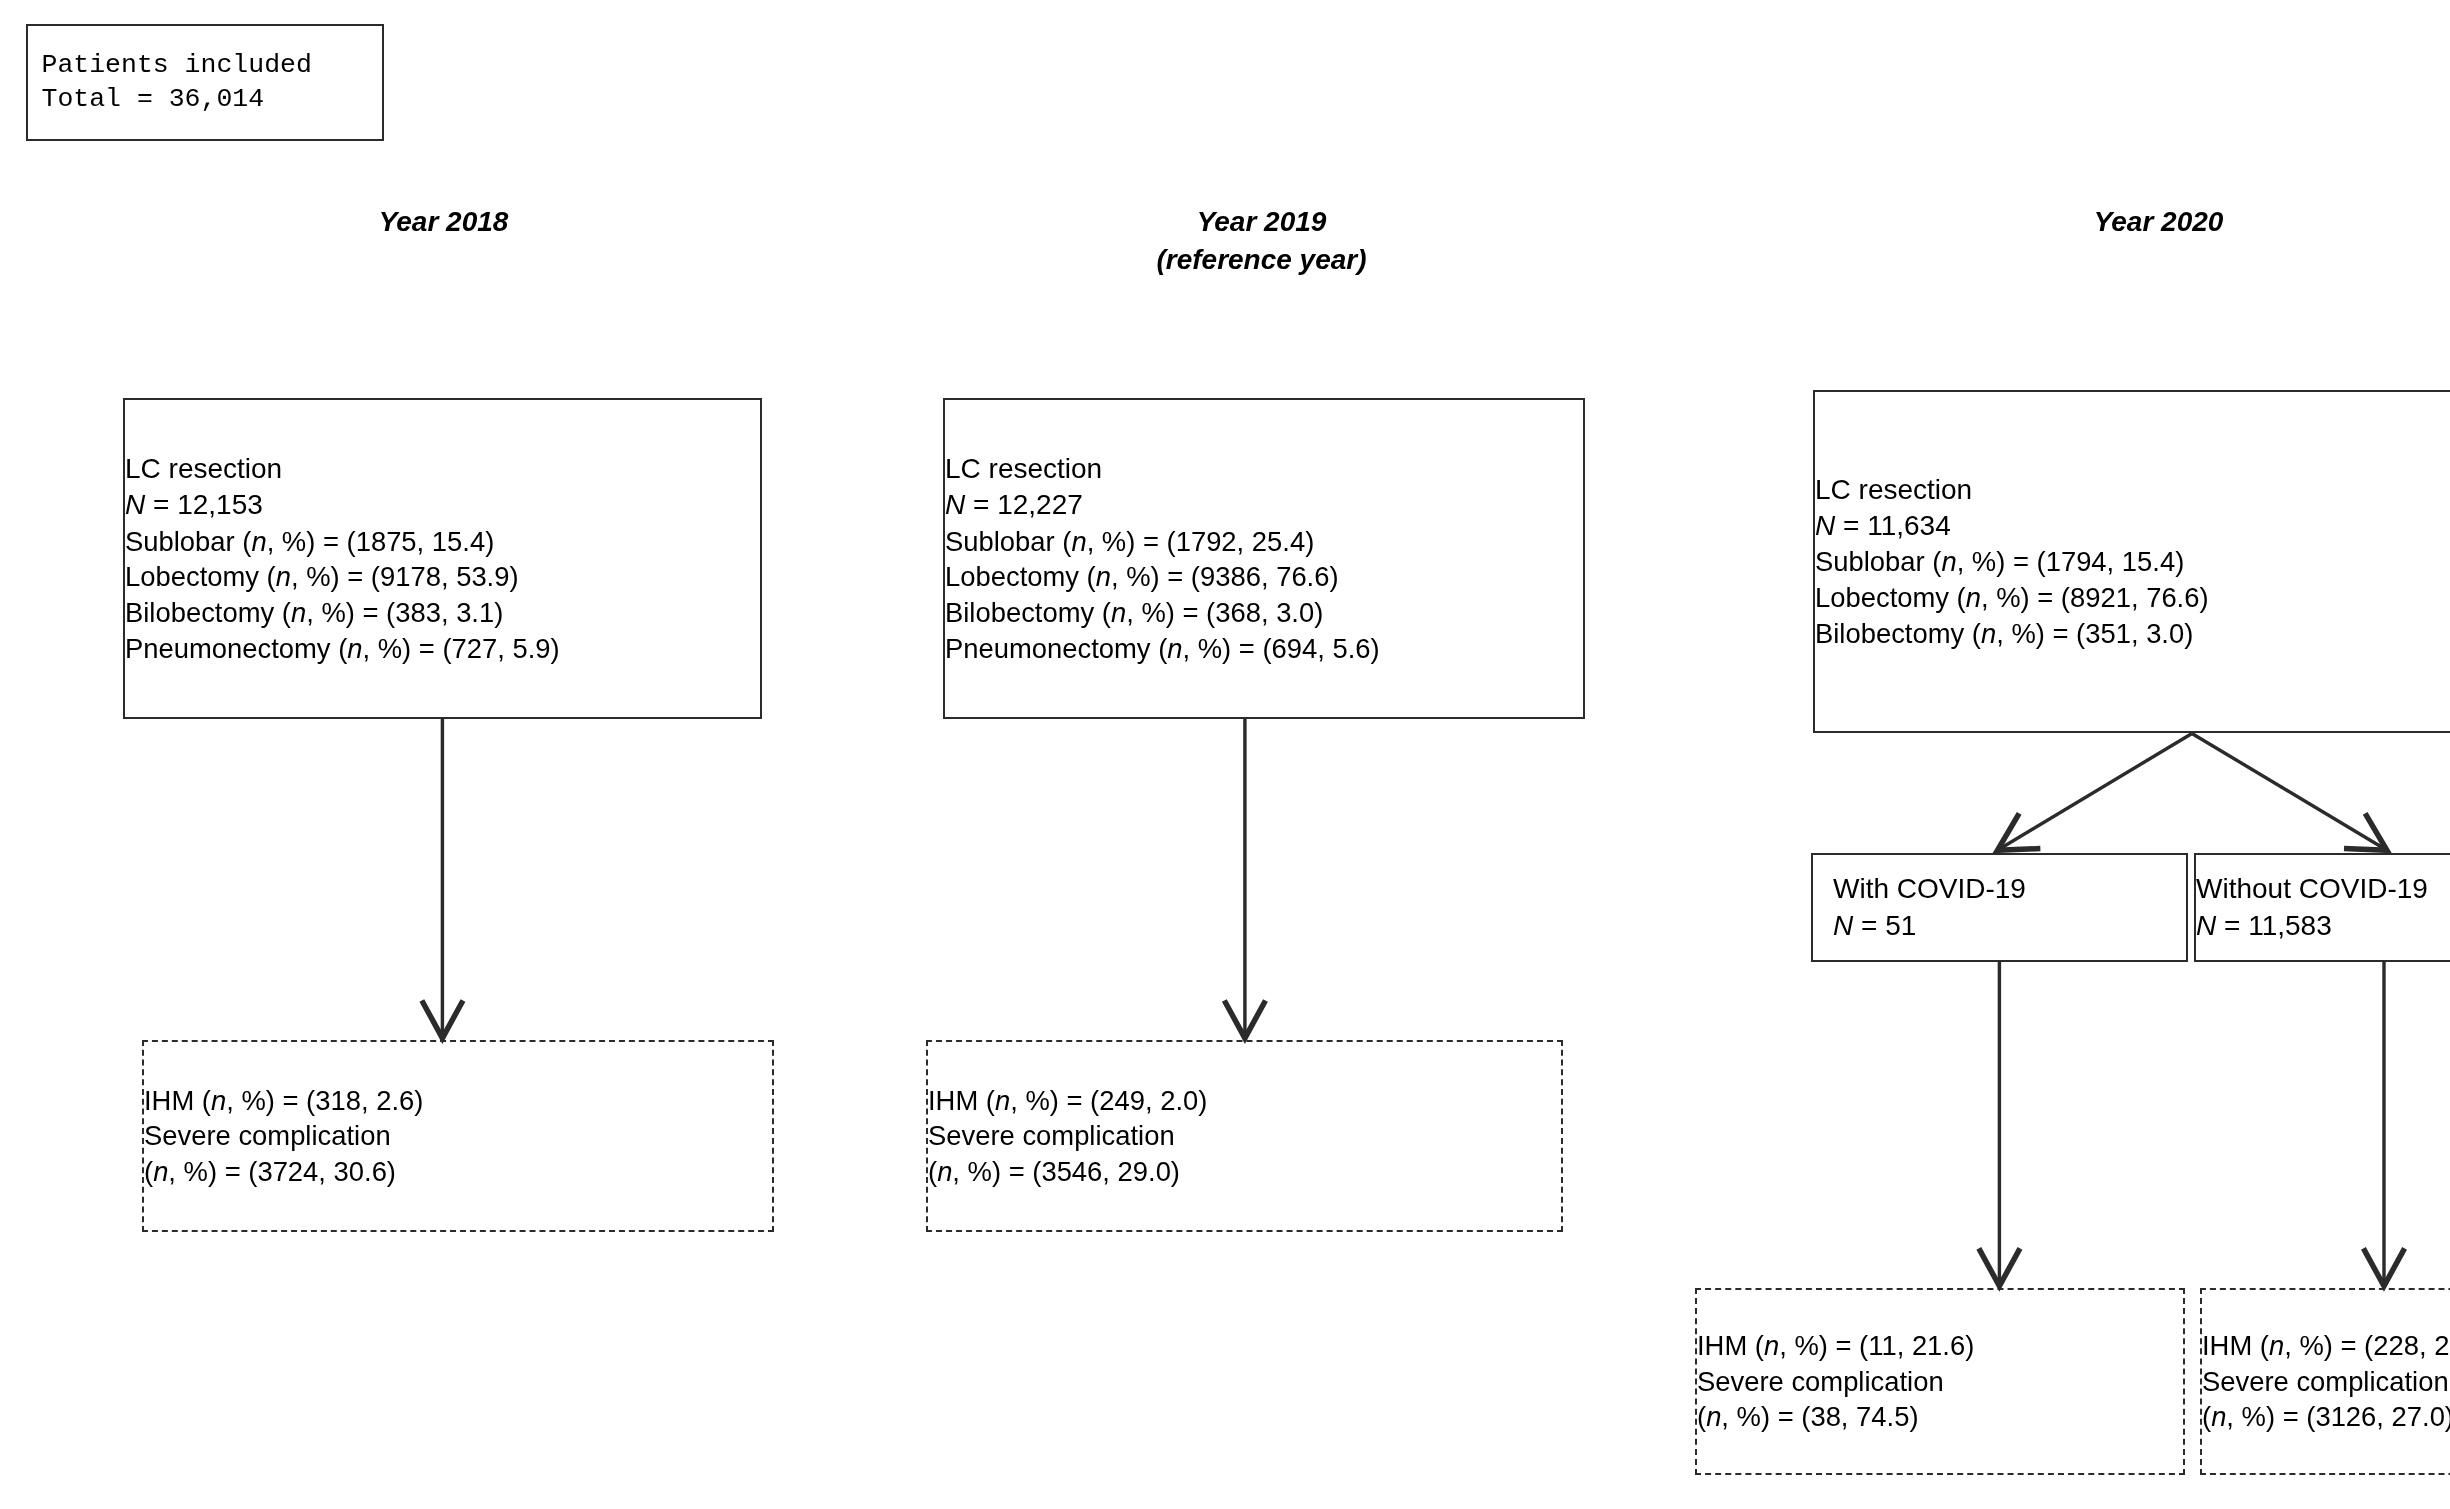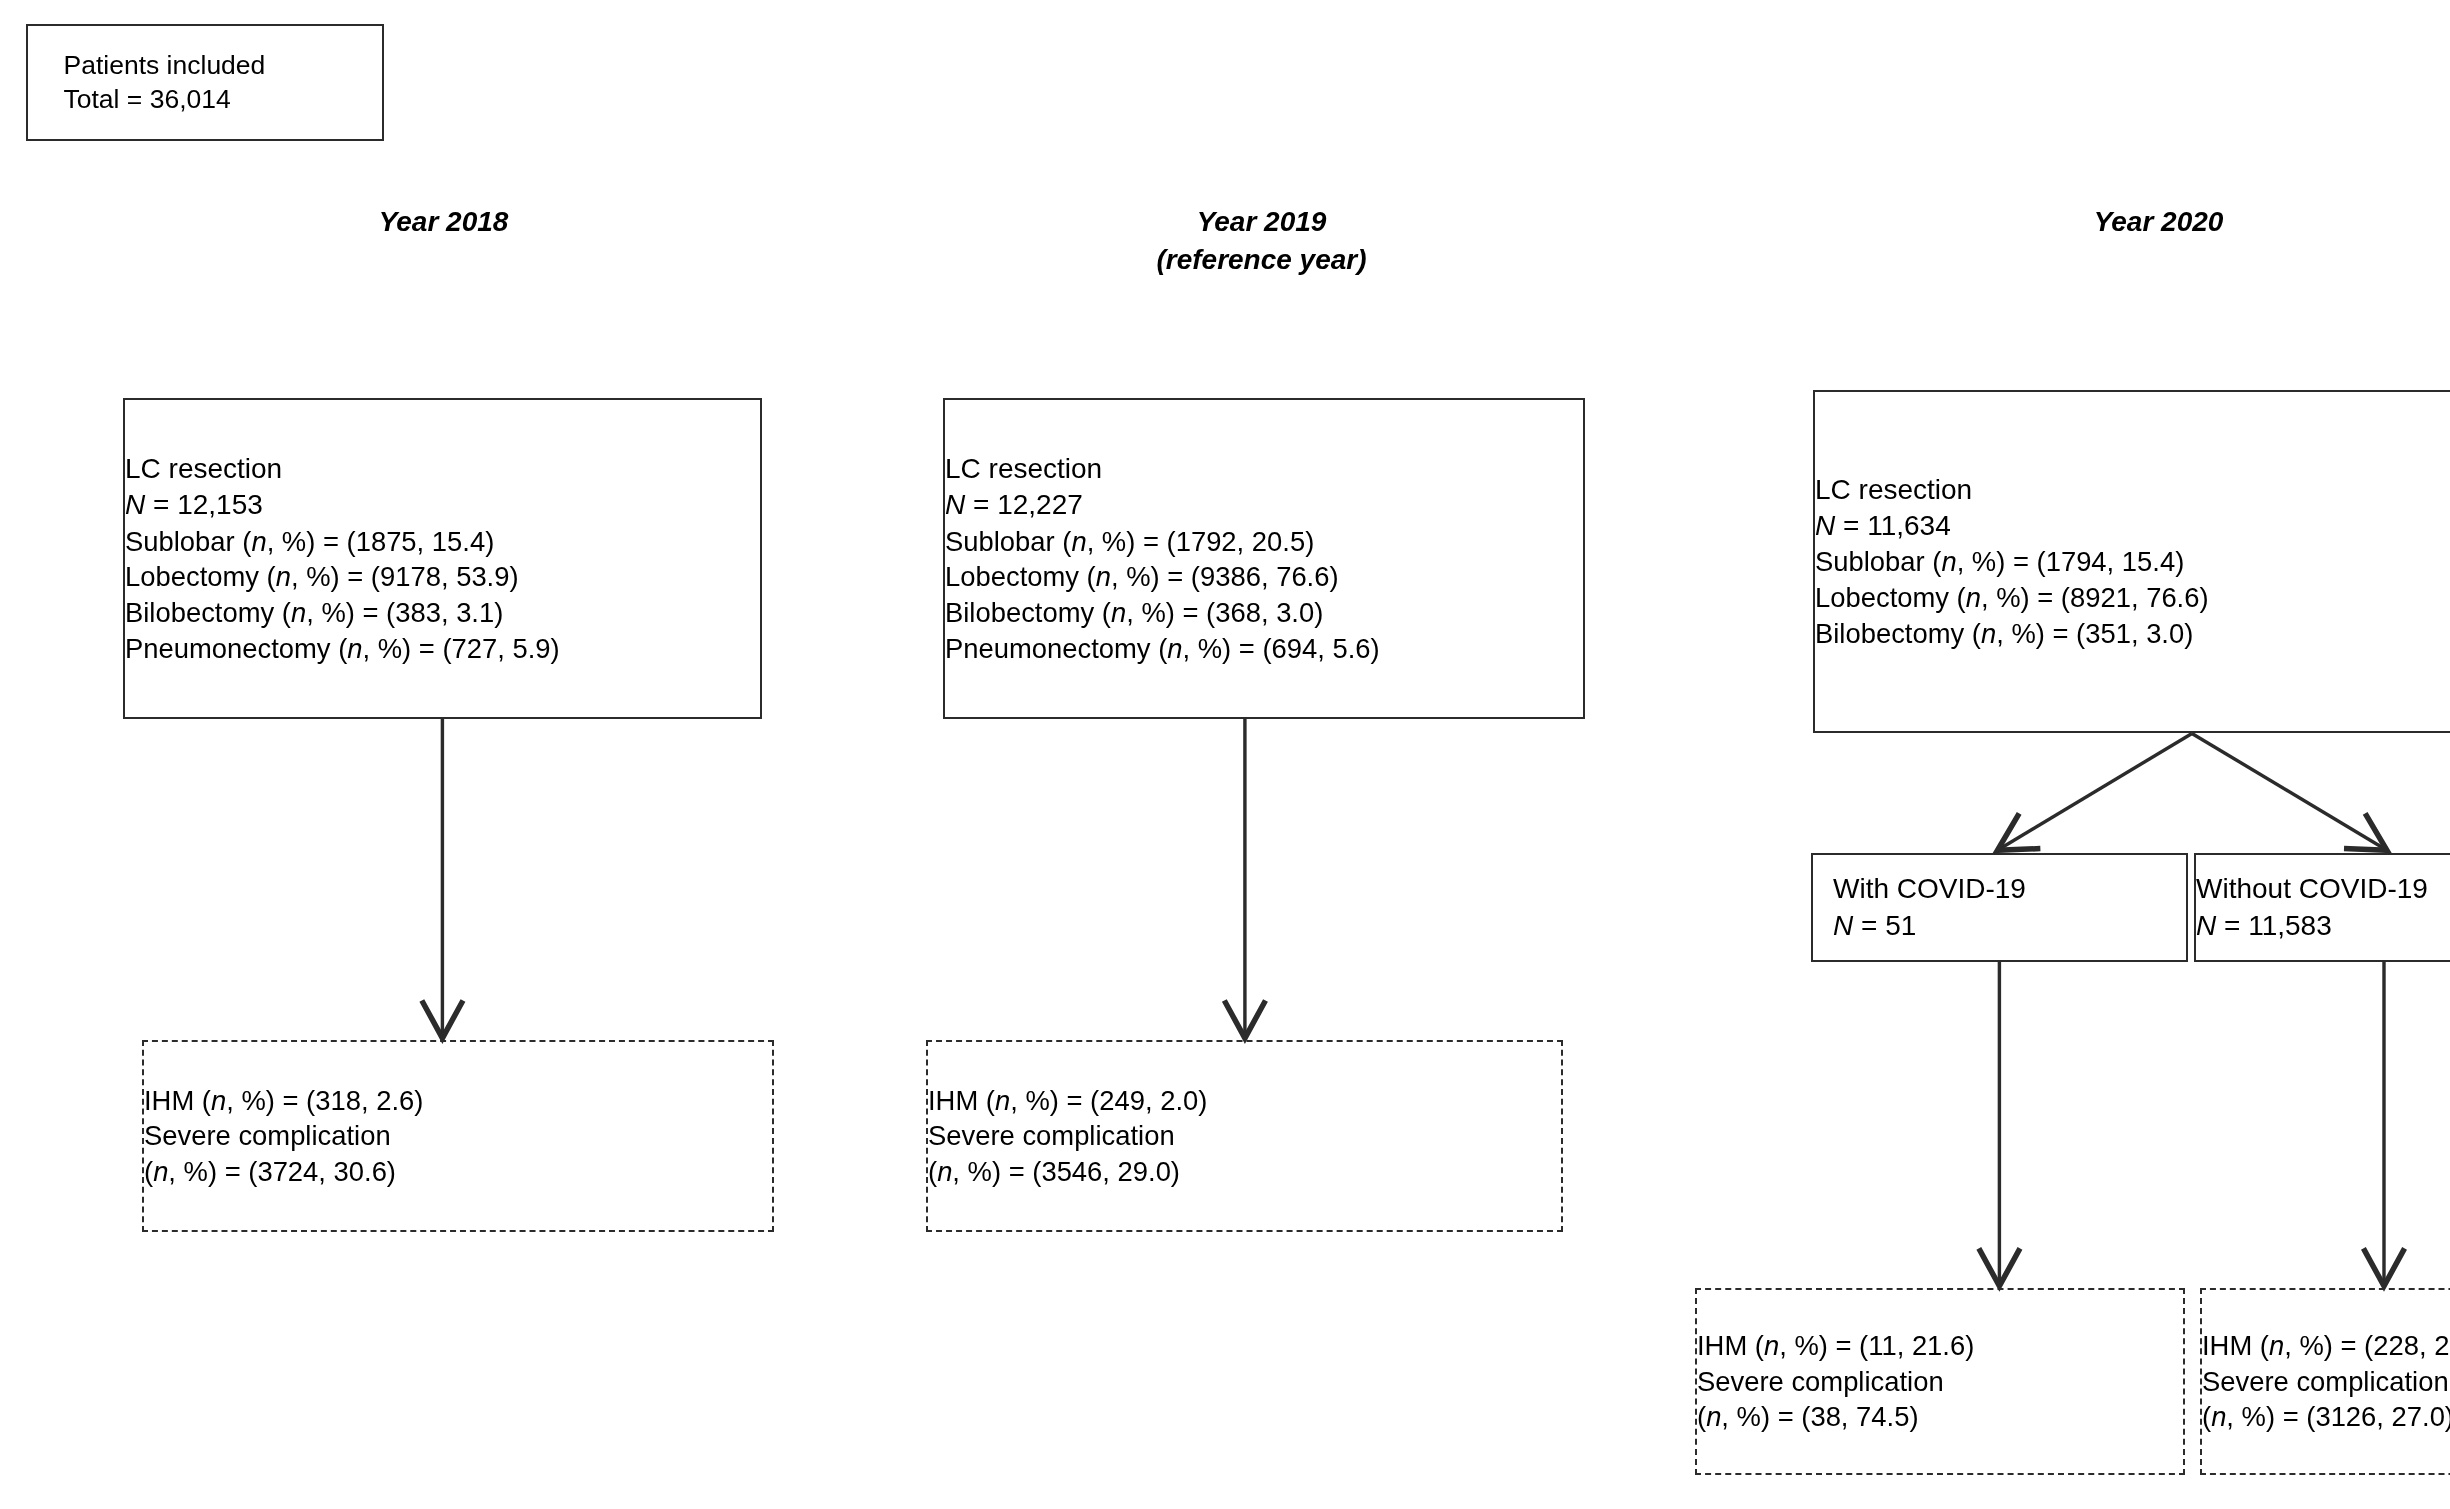--- a/index.html
+++ b/index.html
@@ -46,22 +46,23 @@
   .t-box-lg  { font-size: 28px; }
 
   .em { font-style: italic; }
 
   
   #box-total {
     left: 25.5px;  top: 23.5px;
     width: 358px; height: 117px;
     align-items: flex-start;
     justify-content: center;
-    padding-left: 36px;
+    padding-left: 14px;
     text-align: left;
+    font-family: Liberation Mono, monospace;
   }
 
   
   .col-header {
     position: absolute;
     text-align: center;
     line-height: 1.35;
     font-style: italic;
   }
   #hdr-2018 { left: 250px;  top: 203px;  width: 387px; }
@@ -143,21 +144,21 @@
 
   <div class="node solid" id="box-res-2019">
     <span class="line t-box-lg">LC resection</span>
     <span class="line t-box-lg">
       <i class="em">N</i>
       <span>= 12,227</span>
     </span>
     <span class="line t-box">
       <span>Sublobar</span>
       (<i class="em">n</i>, %)
-      <span>= (1792, 20.5)</span>
+      <span>= (1792, 25.4)</span>
     </span>
     <span class="line t-box">
       <span>Lobectomy</span>
       (<i class="em">n</i>, %)
       <span>= (9386, 76.6)</span>
     </span>
     <span class="line t-box">
       <span>Bilobectomy</span>
       (<i class="em">n</i>, %)
       <span>= (368, 3.0)</span>

